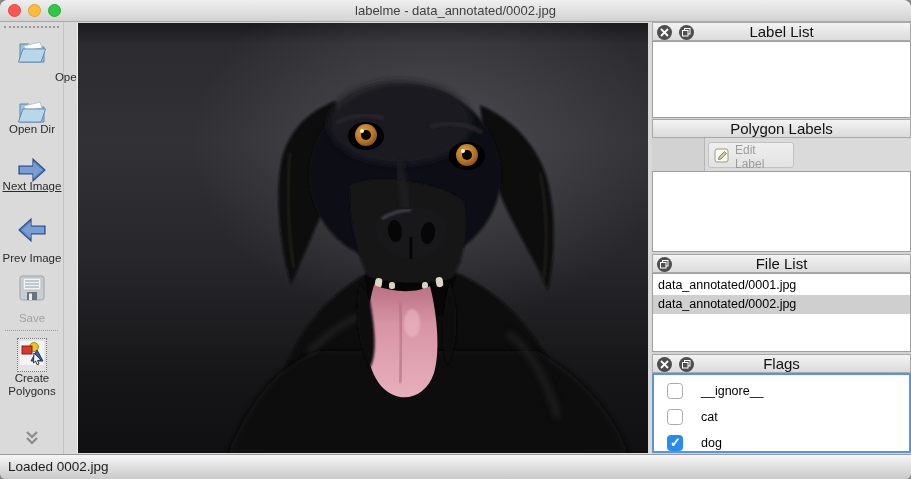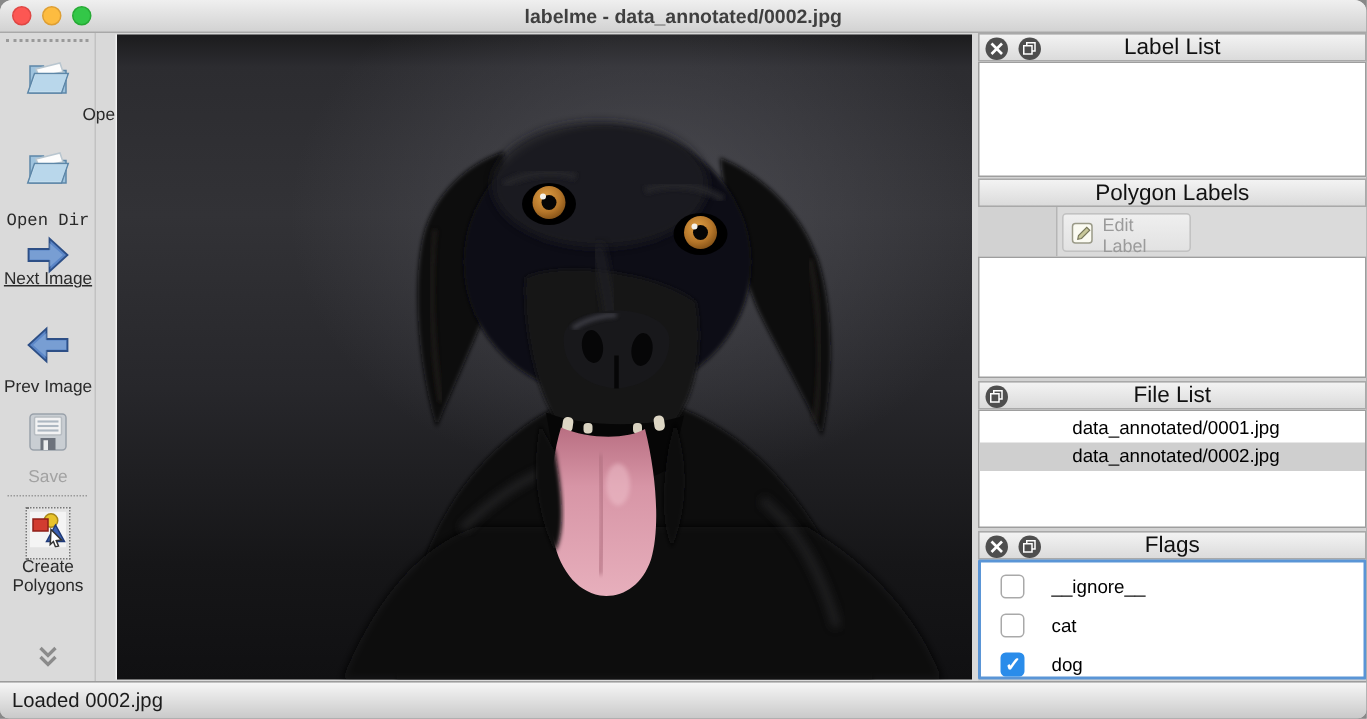--- a/index.html
+++ b/index.html
@@ -7,21 +7,21 @@
   .window{
     position:relative;width:911px;height:479px;overflow:hidden;
     border-radius:8px 8px 6px 6px;background:#d9d9d9;
     font-family:"Liberation Sans",sans-serif;
     -webkit-font-smoothing:antialiased;
   }
   
   .titlebar{position:absolute;left:0;top:0;width:911px;height:22px;
     background:linear-gradient(#efefef,#d2d2d2);border-bottom:1px solid #a8a8a8;}
   .titlebar .title{position:absolute;left:0;right:0;top:0;height:22px;line-height:22px;
-    text-align:center;font-size:13px;color:#3f3f3f;font-weight:bold;}
+    text-align:center;font-size:13px;color:#3f3f3f;}
   .tl{position:absolute;top:4px;width:13px;height:13px;border-radius:50%;}
   .tl.red{left:8px;background:#fc5753;border:1px solid #df4744;}
   .tl.yellow{left:28px;background:#fdbc40;border:1px solid #de9f34;}
   .tl.green{left:48px;background:#33c748;border:1px solid #27aa35;}
   
   .toolbar{position:absolute;left:0;top:22px;width:64px;height:432px;
     background:#dadada;border-right:1px solid #c2c2c2;}
   .tb-handle{position:absolute;left:4px;right:4px;top:4px;height:0;
     border-top:2px dotted #9a9a9a;}
   .tool{position:absolute;left:0;width:64px;text-align:center;}
@@ -106,21 +106,21 @@
     <div class="tool" style="top:74px;">
       <span class="ticon">
         <svg width="32" height="30" viewBox="0 0 32 30">
           <path d="M4 8 h9 l2.5 3 H28 v15 H4 z" fill="#9fc3dd" stroke="#5d87a8"></path>
           <path d="M8 10 L24 6 L26 12 L10 15 z" fill="#fdfdfd" stroke="#b9c6cf"></path>
           <path d="M7 13 H29.5 L25 26 H2.5 z" fill="#cfe5f3" stroke="#5d87a8"></path>
           <path d="M7.6 14 H28.6 L24.6 25 H3.6 z" fill="#aacde6" opacity=".6"></path>
         </svg>
       </span>
     </div>
-    <div class="tool-label" style="top:119px;font-family:Liberation Mono, monospace;">Open Dir</div>
+    <div class="tool-label" style="top:101px;">Open Dir</div>
 
     <div class="tool" style="top:134px;">
       <span class="ticon">
         <svg width="32" height="28" viewBox="0 0 32 28">
           <defs>
               <linearGradient id="ar" x1="0" y1="0" x2="0" y2="1">
             <stop offset="0" stop-color="#8fb2dd"></stop>
                 <stop offset=".5" stop-color="#4f7cc0"></stop>
                 <stop offset="1" stop-color="#37movie5c93" stop-opacity="1"></stop>
               </linearGradient>
@@ -297,21 +297,21 @@
 
     <div class="panel-header" style="top:232px;">
       <button class="hdr-btn" style="left:4px;">
         <svg width="9" height="9" viewBox="0 0 9 9">
             <rect x="2.5" y="0.5" width="5.5" height="5.5" fill="none" stroke="#fff"></rect>
             <rect x="0.5" y="2.5" width="5.5" height="5.5" fill="#4e4e4e" stroke="#fff"></rect>
           </svg>
       </button>
       <div class="panel-title">File List</div>
     </div>
-    <div class="listbox" style="top:251px;height:79px;padding-top:2px;text-align:center;">
+    <div class="listbox" style="top:251px;height:79px;padding-top:2px;">
       <div class="file-row">data_annotated/0001.jpg</div>
       <div class="file-row selected">data_annotated/0002.jpg</div>
     </div>
 
     <div class="panel-header" style="top:332px;">
       <button class="hdr-btn" style="left:4px;">
         <svg width="9" height="9" viewBox="0 0 9 9">
             <line x1="1" y1="1" x2="8" y2="8" stroke="#fff" stroke-width="1.8"></line>
             <line x1="8" y1="1" x2="1" y2="8" stroke="#fff" stroke-width="1.8"></line>
           </svg>

